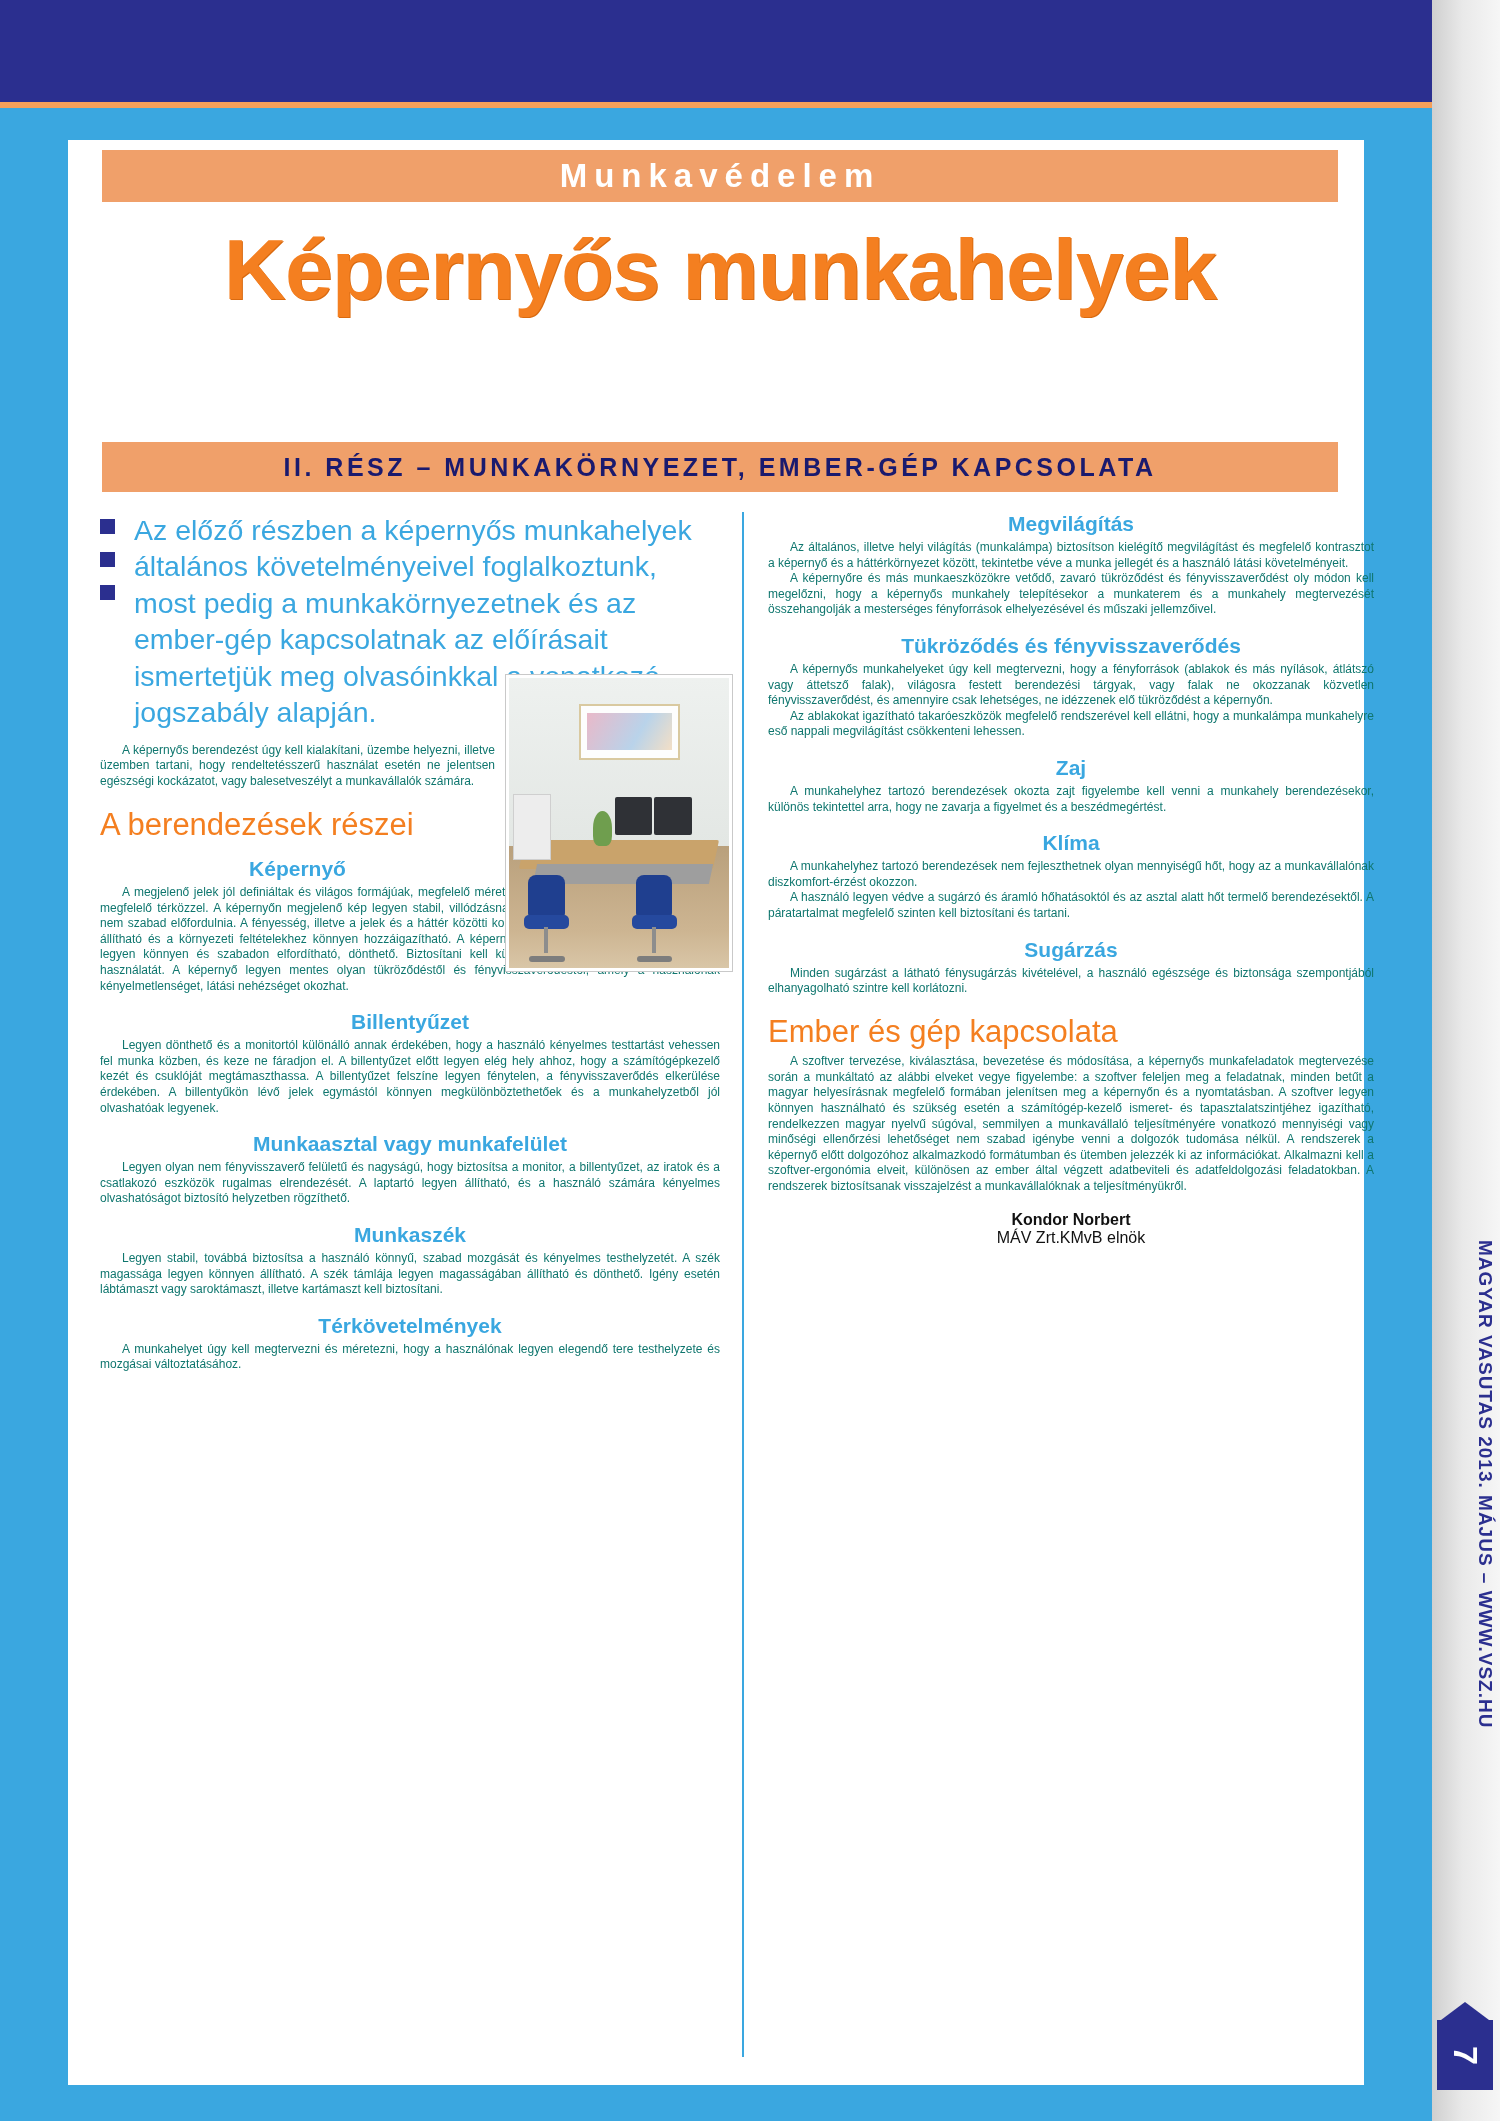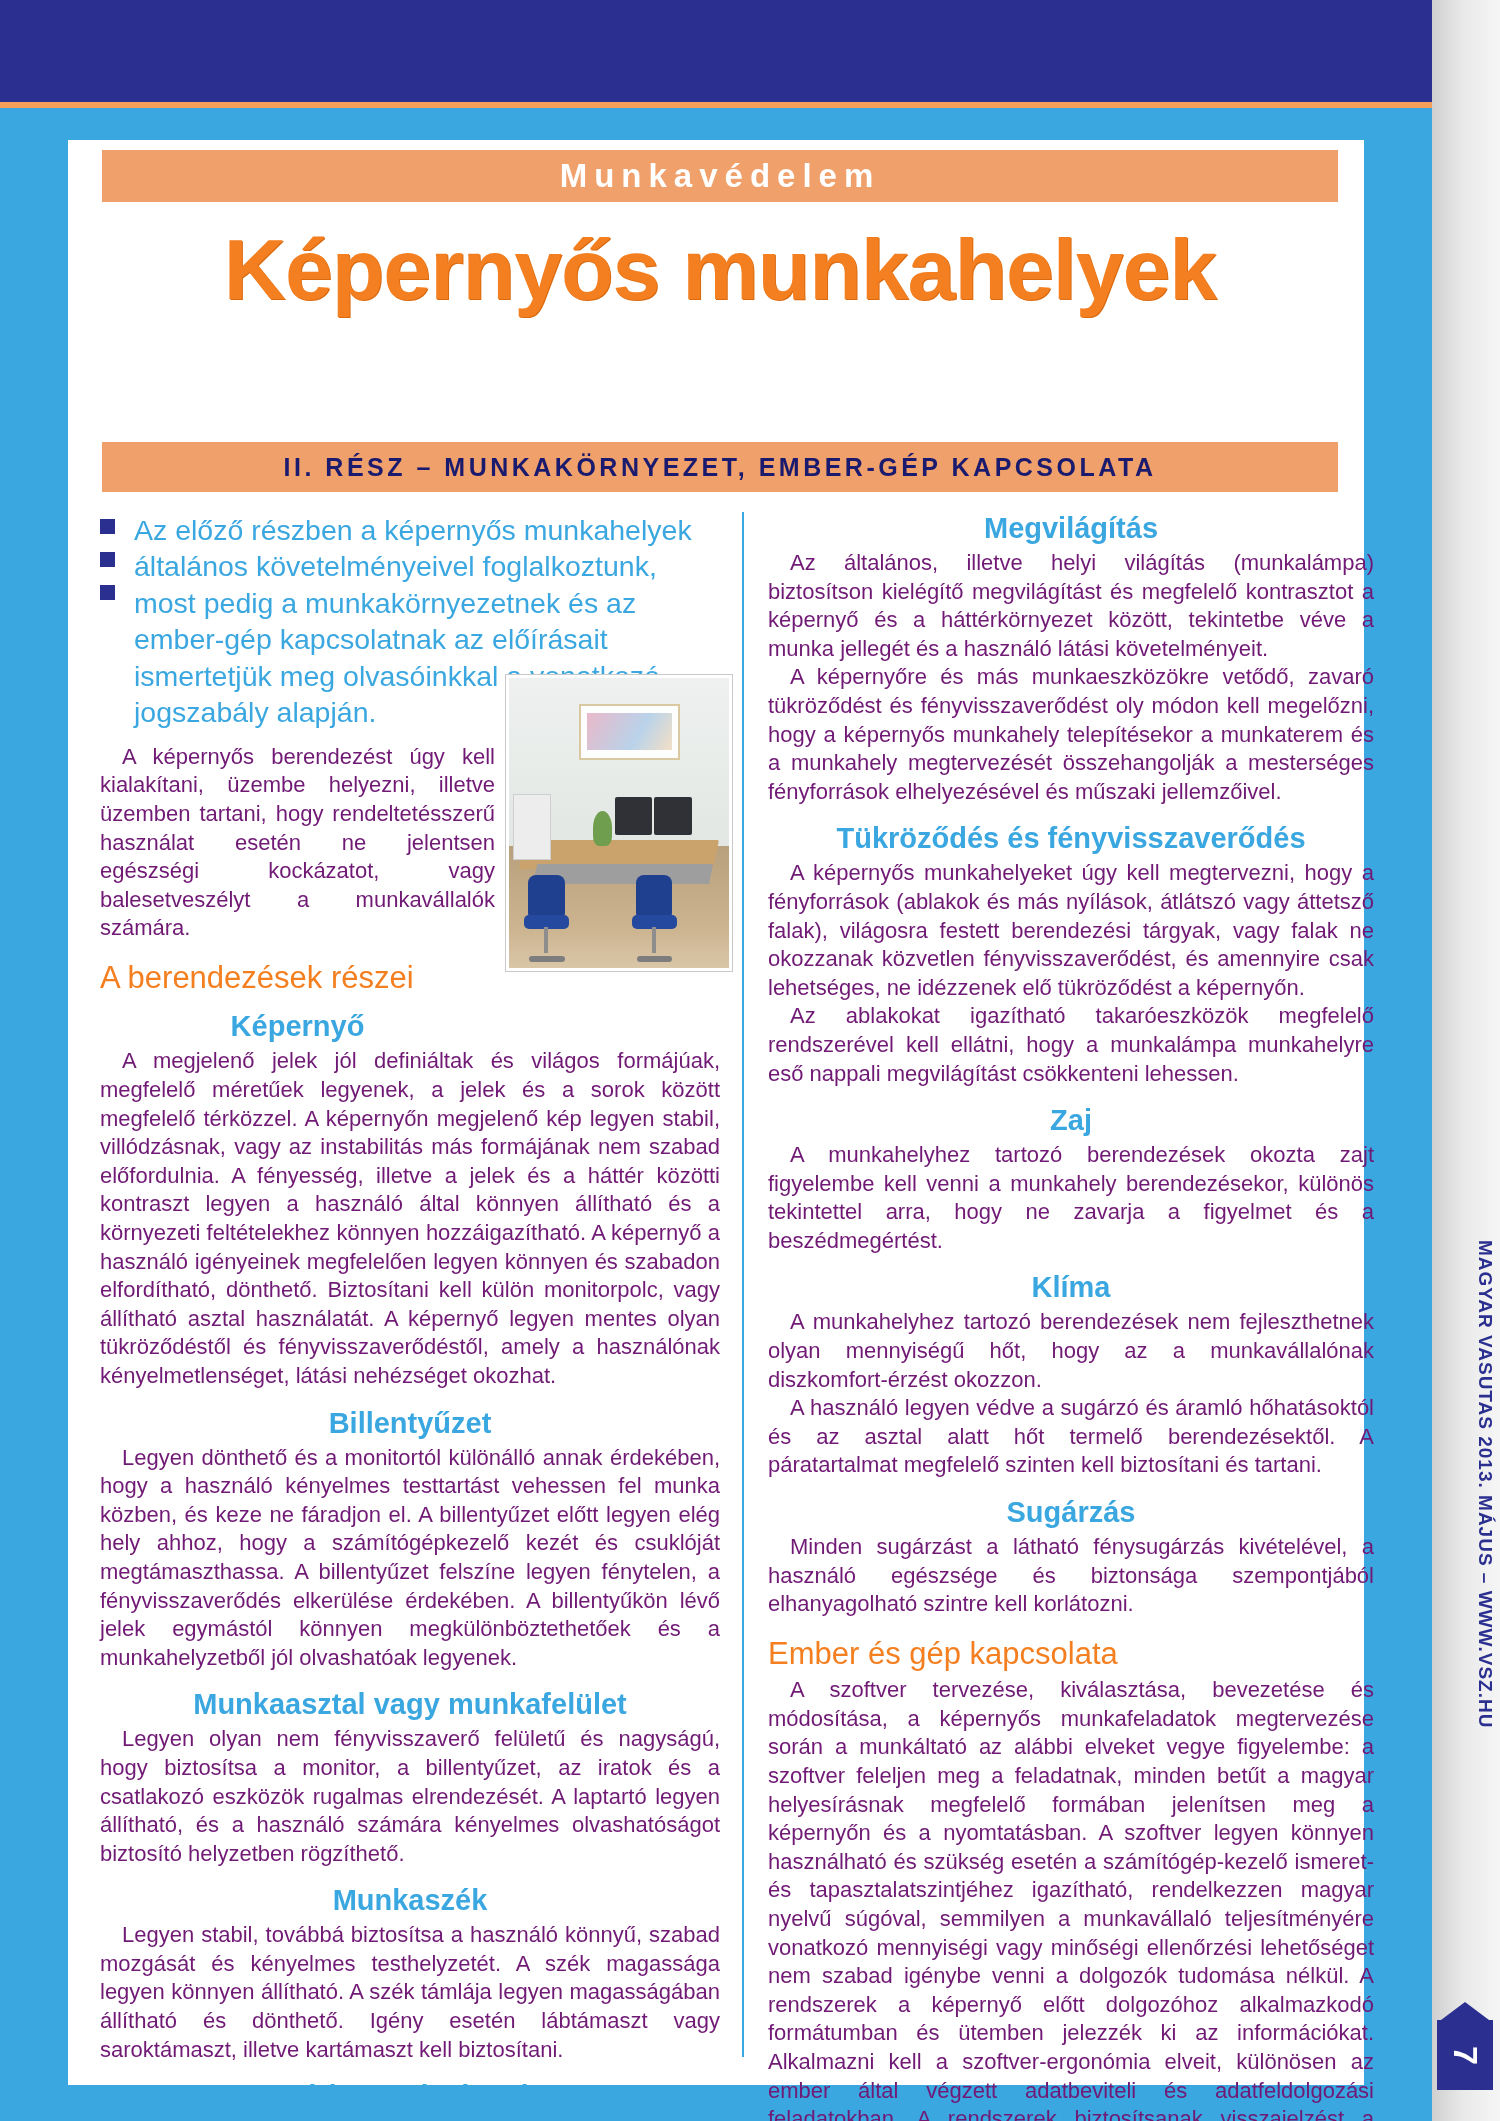--- a/index.html
+++ b/index.html
@@ -126,37 +126,37 @@
     position:relative;
   }
   .bullet{
     position:absolute;left:0;top:7px;width:15px;height:15px;background:#2b2f8f;
   }
   .bullet.b2{top:40px;}
   .bullet.b3{top:73px;}
 
   p.body{
     margin:0 0 0 0;
-    font-size:22px;
+    font-size:12px;
     line-height:1.30;
     text-align:justify;
-    color:#701a75;
+    color:#0f766e;
     text-indent:22px;
   }
 
   h2.orange{
     color:#f47f20;
     font-size:31px;
     font-weight:normal;
     margin:18px 0 6px 0;
     line-height:1.08;
   }
   h3.blue{
     color:#3aa7e0;
-    font-size:29px;
+    font-size:21px;
     font-weight:bold;
     text-align:center;
     margin:16px 0 4px 0;
   }
 
   .photo{
     position:absolute;left:506px;top:675px;width:220px;height:290px;
     border:3px solid #ffffff;
     box-shadow:0 0 0 1px #c9c9c9;
     overflow:hidden;

